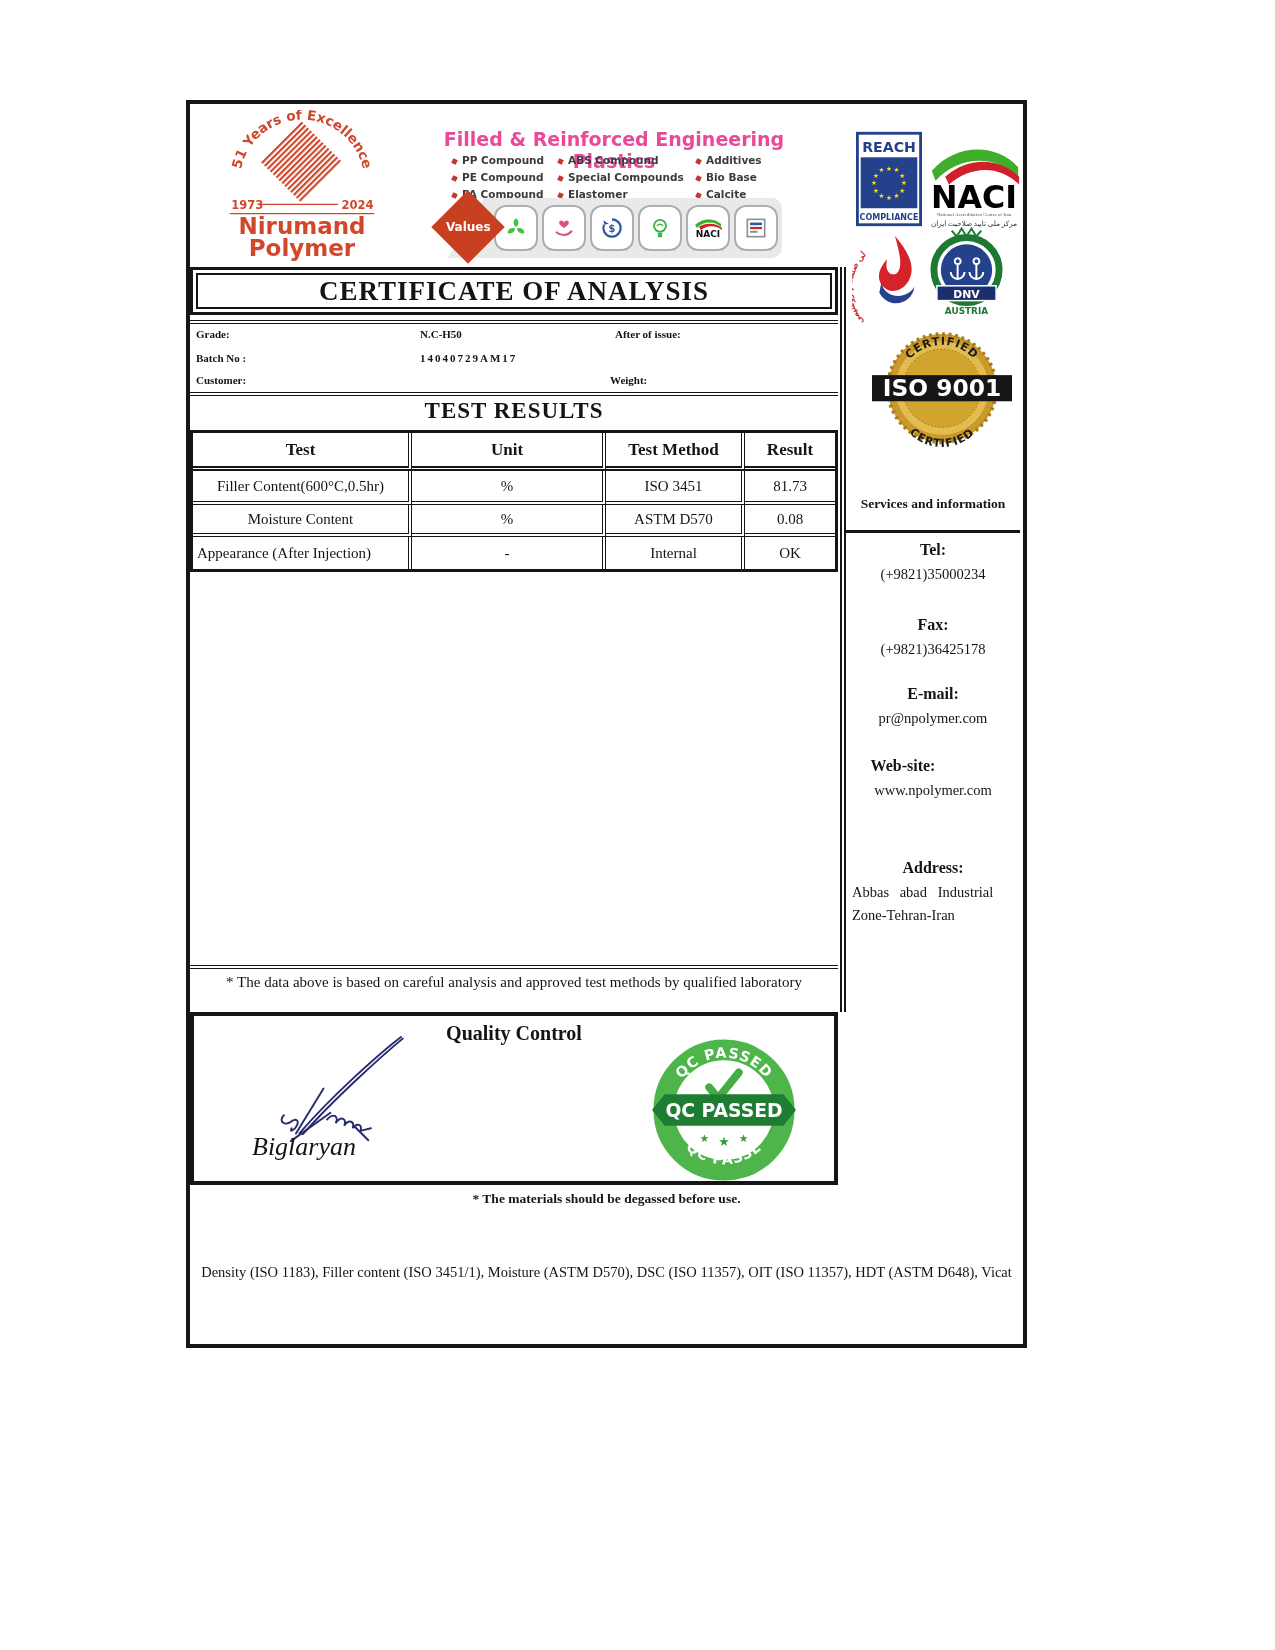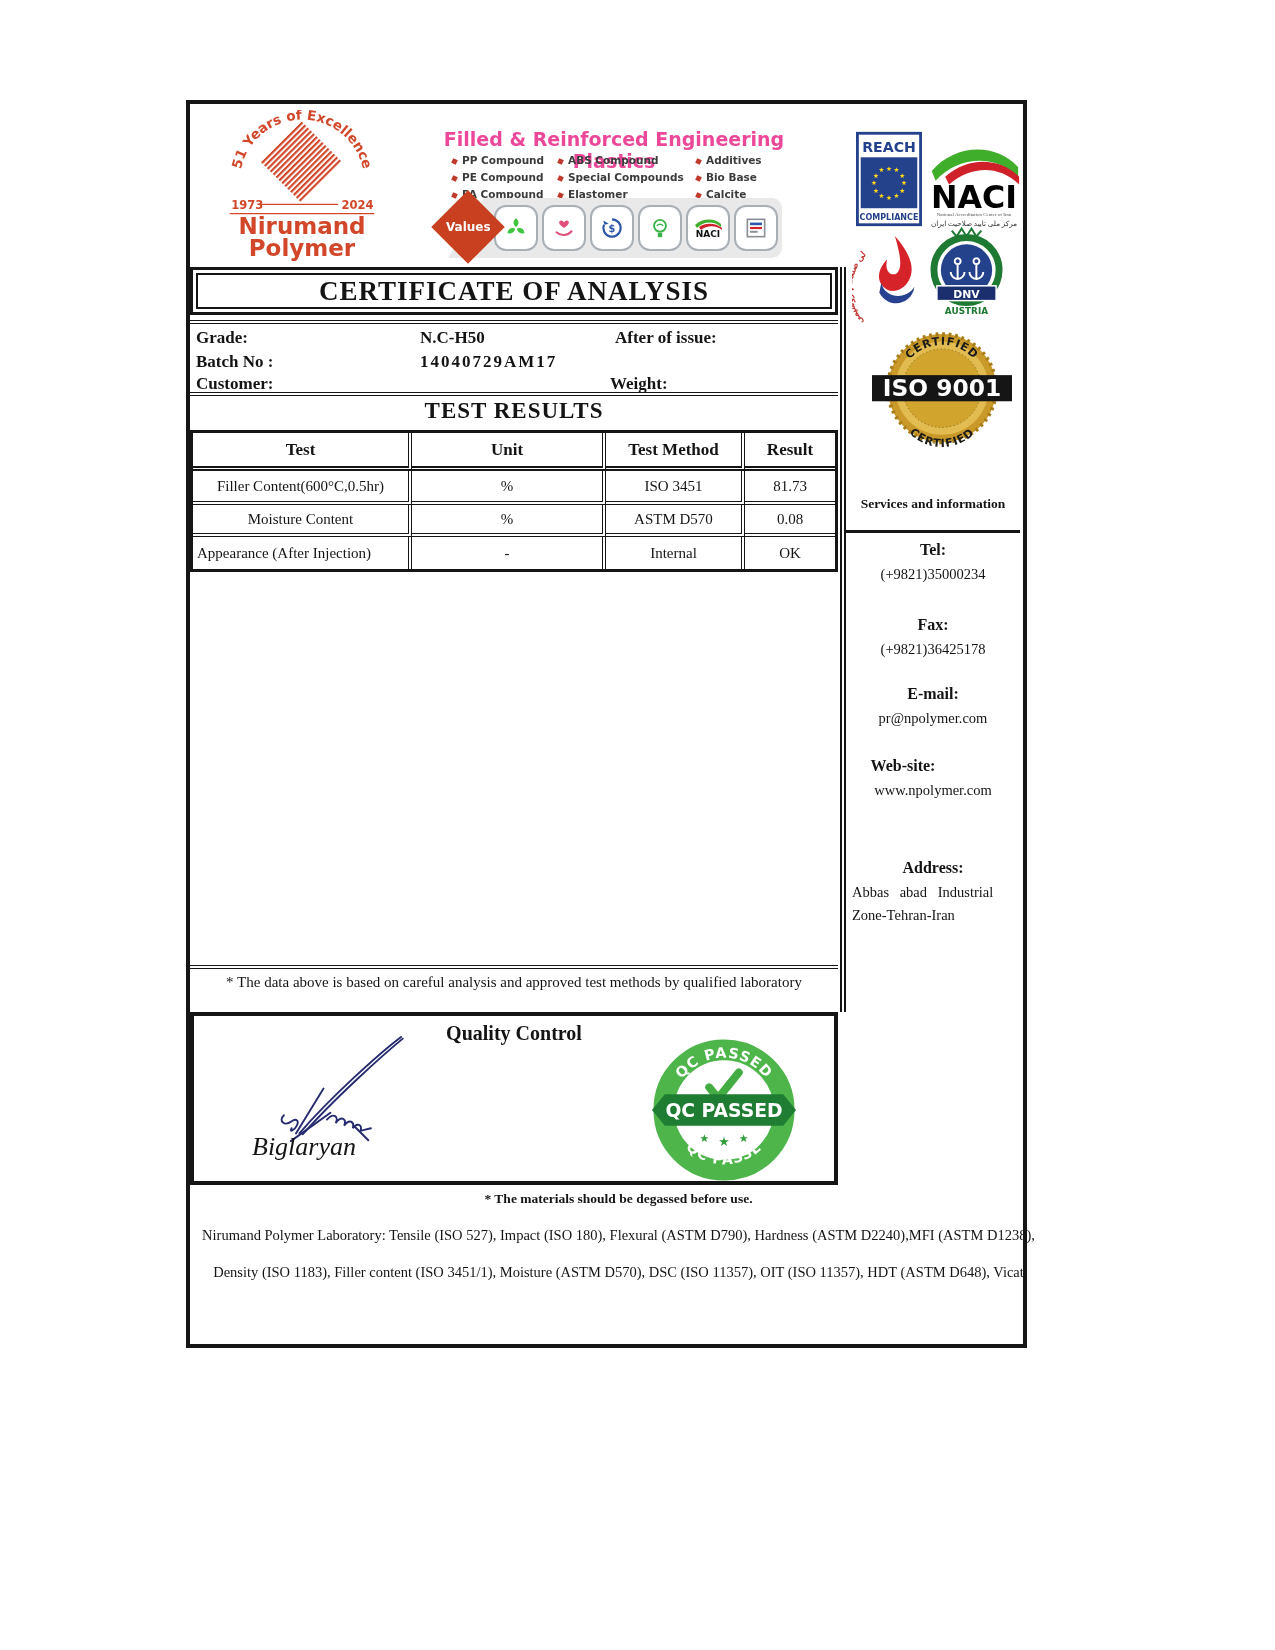--- a/index.html
+++ b/index.html
@@ -23,21 +23,21 @@
                   font-weight:bold;font-size:12px;}
   .vicon{width:44px;height:46px;background:#fff;border:2px solid #a9afb5;border-radius:12px;
          display:flex;align-items:center;justify-content:center;box-sizing:border-box;}
   .vicons{display:flex;gap:4px;}
   
   .title-box{border:3px solid #151515;padding:3px;box-sizing:border-box;}
   .title-inner{border:2px solid #151515;height:100%;display:flex;align-items:center;
                justify-content:center;box-sizing:border-box;}
   .cert-title{font-size:27px;font-weight:bold;letter-spacing:1px;}
   .info-sec{border-top:4px double #151515;border-bottom:4px double #151515;box-sizing:border-box;}
-  .lbl{font-weight:bold;font-size:17px;white-space:nowrap;}
+  .lbl{font-weight:bold;font-size:11px;white-space:nowrap;}
   .test-results-title{font-size:23px;font-weight:bold;letter-spacing:1px;text-align:center;}
   .rtable{display:grid;grid-template-columns:219px 194px 139px 90px;
           grid-template-rows:38px 34px 32px 32px;border:3px solid #151515;box-sizing:border-box;}
   .rtable .cell{display:flex;align-items:center;justify-content:center;
           border-right:4px double #151515;border-bottom:4px double #151515;
           box-sizing:border-box;font-size:15px;white-space:nowrap;}
   .rtable .cell.last{border-right:none;}
   .rtable .cell.hdr{font-weight:bold;font-size:17px;border-bottom:5px double #151515;}
   .rtable .cell.bot{border-bottom:none;}
   .vsep{width:2px;background:#fff;border-left:2px solid #151515;border-right:2px solid #151515;}
@@ -338,20 +338,19 @@
     <div class="abs sb-lbl" style="left:656px;top:581px;width:174px;">E-mail:</div>
     <div class="abs sb-val" style="left:656px;top:606px;width:174px;">pr@npolymer.com</div>
 
     <div class="abs sb-lbl" style="left:626px;top:653px;width:174px;">Web-site:</div>
     <div class="abs sb-val" style="left:656px;top:678px;width:174px;">www.npolymer.com</div>
 
     <div class="abs sb-lbl" style="left:656px;top:755px;width:174px;">Address:</div>
     <div class="abs sb-val" style="left:662px;top:780px;width:162px;text-align:left;word-spacing:7px;">Abbas abad Industrial</div>
     <div class="abs sb-val" style="left:662px;top:803px;width:162px;text-align:left;">Zone-Tehran-Iran</div>
 
-    <div class="abs" style="left:12px;top:1081px;width:833px;height:159px;">
+    <div class="abs" style="left:0px;top:1081px;width:833px;height:159px;">
       <div class="abs degas" style="top:6px;">* The materials should be degassed before use.</div>
-      <div class="lab-line" style="top:42px;">Nirumand Polymer Laboratory: Tensile (ISO 527), Impact (ISO 180), Flexural (ASTM D790), Hardness (ASTM D2240),MFI (ASTM D1238),</div>
       <div class="lab-line" style="top:79px;">Density (ISO 1183), Filler content (ISO 3451/1), Moisture (ASTM D570), DSC (ISO 11357), OIT (ISO 11357), HDT (ASTM D648), Vicat</div>
     </div>
 
   </div>
 </div>
 
 </body></html>

